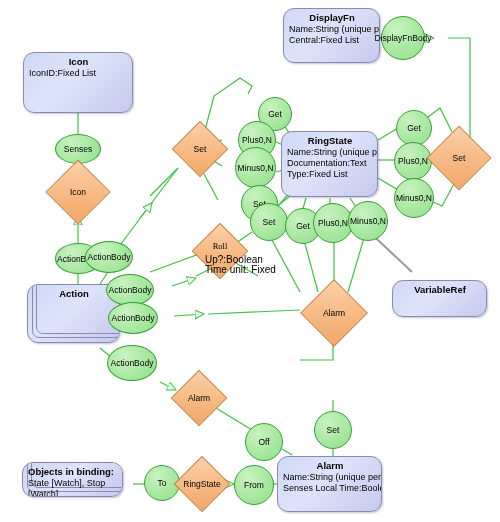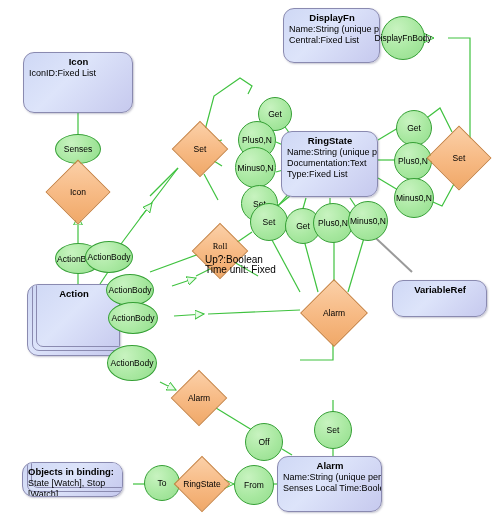--- a/index.html
+++ b/index.html
@@ -252,21 +252,21 @@
     <div class="cb-title">RingState</div>
     <div class="cb-attr">Name:String (unique per gr</div>
     <div class="cb-attr">Documentation:Text</div>
     <div class="cb-attr">Type:Fixed List</div>
   </div>
 
   <div class="classbox" style="left:392px; top:280px; width:95px; height:37px;">
     <div class="cb-title">VariableRef</div>
   </div>
 
-  <div class="classbox stack" style="left:27px; top:284px; width:93px; height:72px;">
+  <div class="classbox stack" style="left:27px; top:284px; width:93px; height:59px;">
     <div class="cb-title">Action</div>
   </div>
 
   <div class="classbox" style="left:277px; top:456px; width:105px; height:56px;">
     <div class="cb-title">Alarm</div>
     <div class="cb-attr">Name:String (unique per gr</div>
     <div class="cb-attr">Senses Local Time:Boolea</div>
   </div>
 
   <div class="classbox stack" style="left:22px; top:462px; width:101px; height:35px;">

